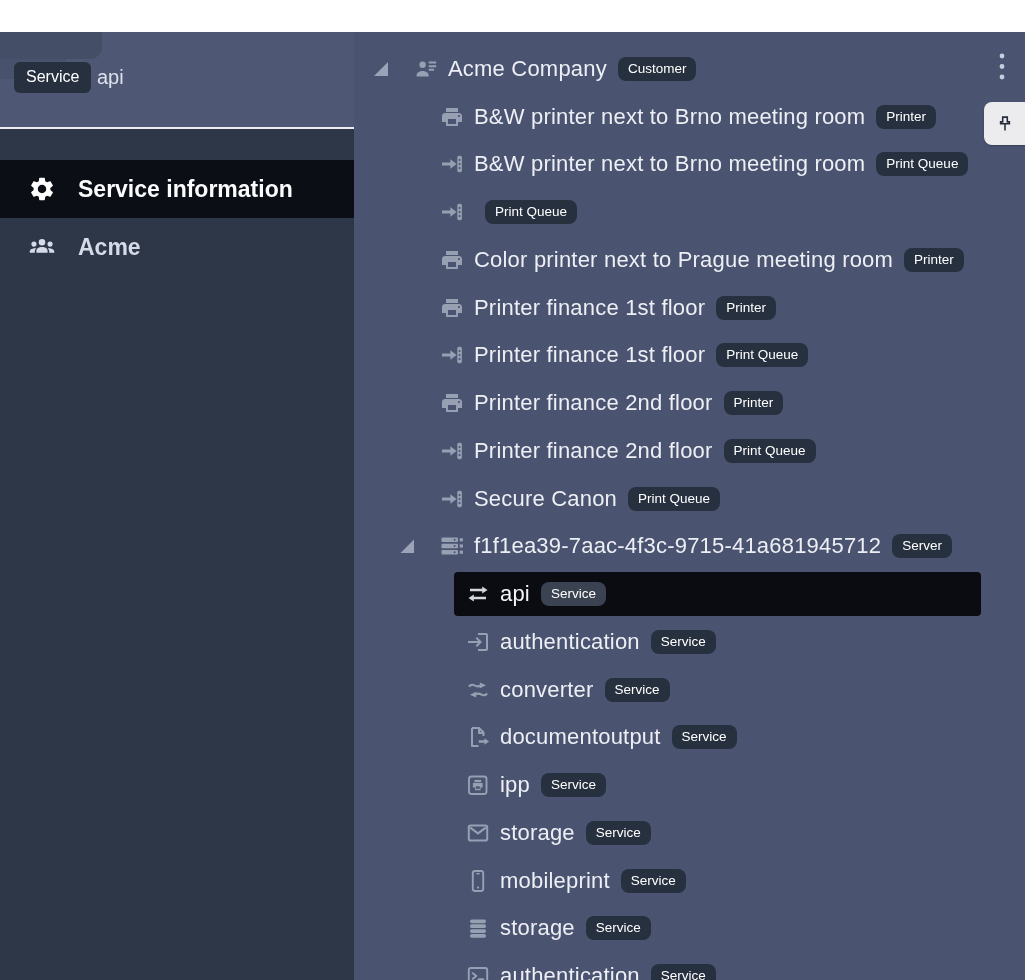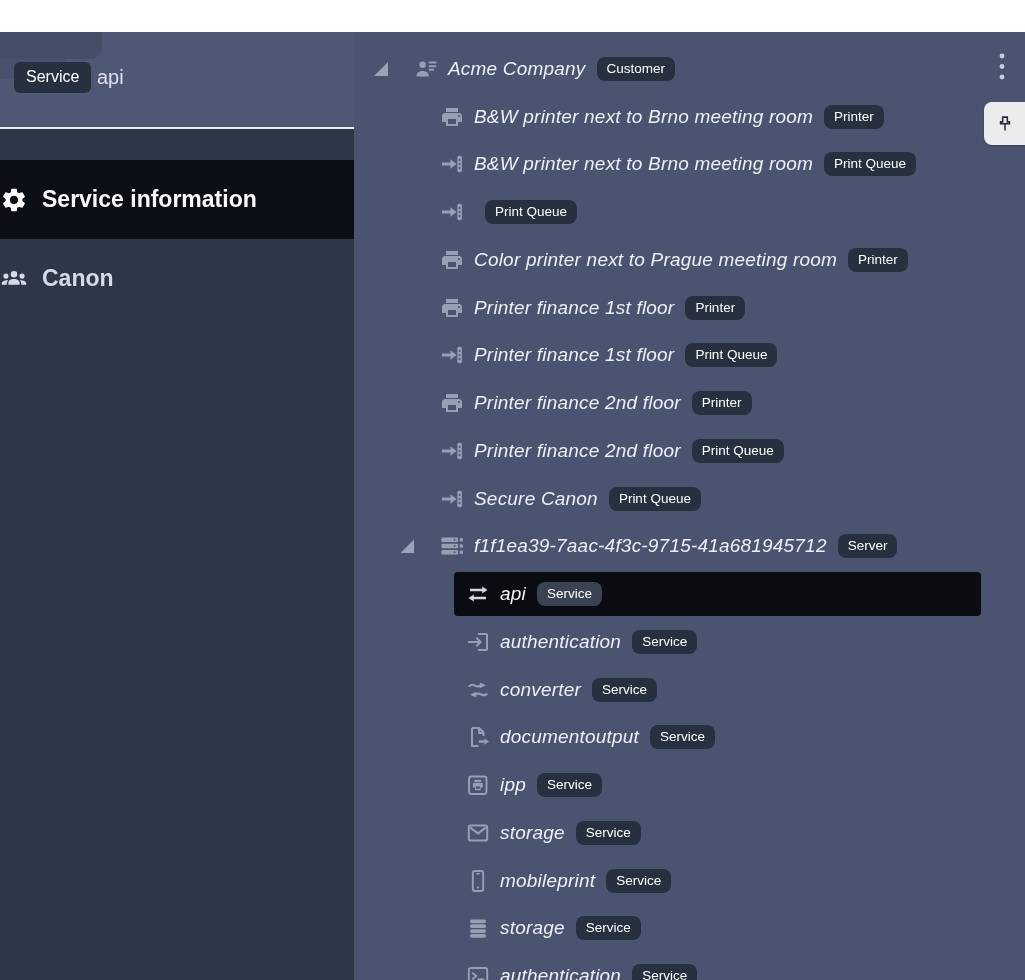--- a/index.html
+++ b/index.html
@@ -10,38 +10,38 @@
   
   .sidebar{position:absolute;left:0;top:0;width:354px;height:100%;}
   .sidebar-top{position:relative;height:97px;background:#4e5773;border-bottom:2px solid #edeef2;box-sizing:border-box;}
   .blob1{position:absolute;left:0;top:0;width:102px;height:27px;background:rgba(22,28,44,.16);border-radius:0 0 12px 0;}
   .blob2{position:absolute;left:0;top:27px;width:66px;height:20px;background:rgba(22,28,44,.08);border-radius:0 0 12px 0;}
   .svc-badge{position:absolute;left:14px;top:30px;background:#27303f;color:#fff;font-size:16px;
              line-height:16px;padding:7px 12px 8px;border-radius:6px;}
   .svc-title{position:absolute;left:97px;top:34px;font-size:20px;color:#dde1ec;}
 
   .menu{position:absolute;left:0;top:97px;bottom:0;width:100%;background:#2d3748;padding-top:31px;box-sizing:border-box;}
-  .menu-item{height:79px;display:flex;align-items:center;gap:14px;cursor:pointer;
+  .menu-item{height:58px;display:flex;align-items:center;padding-left:28px;gap:22px;cursor:pointer;
              font-size:23px;font-weight:600;color:#d6dbe8;}
   .menu-item.active{background:#0b0e14;color:#fbfcfe;}
   .menu-item .mi-icon{width:28px;height:28px;flex:none;display:flex;align-items:center;justify-content:center;}
   .menu-item .mi-icon svg{width:28px;height:28px;fill:currentColor;}
   .menu-item.active .mi-icon{color:#ffffff;}
 
   
   .tree{position:absolute;left:354px;top:0;right:0;bottom:0;background:#4a5471;padding-top:13px;box-sizing:border-box;}
   .tree-row{display:flex;align-items:center;height:47.75px;cursor:pointer;}
   .lvl0{padding-left:20px;} .lvl1{padding-left:46px;} .lvl2{padding-left:72px;}
   .expander{width:14px;height:14px;margin-right:26px;flex:none;}
   .expander.show{background:#9aa3b8;clip-path:polygon(100% 0,100% 100%,0 100%);}
   .row-body{display:flex;align-items:center;flex:1;min-width:0;height:44px;border-radius:4px;
             padding-left:12px;margin-left:-12px;margin-right:44px;}
   .row-icon{width:24px;height:24px;margin-right:10px;flex:none;color:#97a0b3;display:flex;align-items:center;justify-content:center;}
   .row-icon svg{width:24px;height:24px;fill:currentColor;}
-  .row-label{font-size:19px;color:#edeff4;white-space:nowrap;letter-spacing:.2px;font-style:italic;}
+  .row-label{font-size:22px;color:#edeff4;white-space:nowrap;letter-spacing:.2px;}
   .row-badge{margin-left:11px;background:#27303f;color:#fff;font-size:13.5px;font-weight:500;
              padding:4px 10px 5px;border-radius:8px;white-space:nowrap;flex:none;}
   .tree-row.selected .row-body{background:#0a0c11;}
   .tree-row.selected .row-icon{color:#d3d7e0;}
   .tree-row.selected .row-label{color:#f3f4f7;}
   .tree-row.selected .row-badge{background:#3b4251;}
 
   
   .kebab{position:absolute;top:17px;right:9px;width:28px;height:38px;color:#c6cede;cursor:pointer;
          display:flex;align-items:center;justify-content:center;}
@@ -76,21 +76,21 @@
         <span class="mi-icon">
             <svg viewBox="0 0 24 24">
               <circle cx="12" cy="8" r="2.8"></circle>
               <circle cx="5.1" cy="9.5" r="2.2"></circle>
               <circle cx="18.9" cy="9.5" r="2.2"></circle>
               <path d="M12 12.1c-2.6 0-4.8 1.4-4.8 3.1v1.7h9.6v-1.7c0-1.7-2.2-3.1-4.8-3.1z"></path>
               <path d="M6.2 13.1c-2 0-4.7 1-4.7 2.8v1h4.3v-1.2c0-1 .5-1.8 1.3-2.4-.3-.1-.6-.2-.9-.2z"></path>
               <path d="M17.8 13.1c2 0 4.7 1 4.7 2.8v1h-4.3v-1.2c0-1-.5-1.8-1.3-2.4.3-.1.6-.2.9-.2z"></path>
             </svg>
           </span>
-        <span>Canon</span>
+        <span>Acme</span>
       </div>
     </div>
   </div>
 
   <div class="tree" id="tree">
       <div class="tree-row lvl0">
         <span class="expander show"></span>
         <div class="row-body">
           <span class="row-icon">
             <svg viewBox="0 0 24 24">

